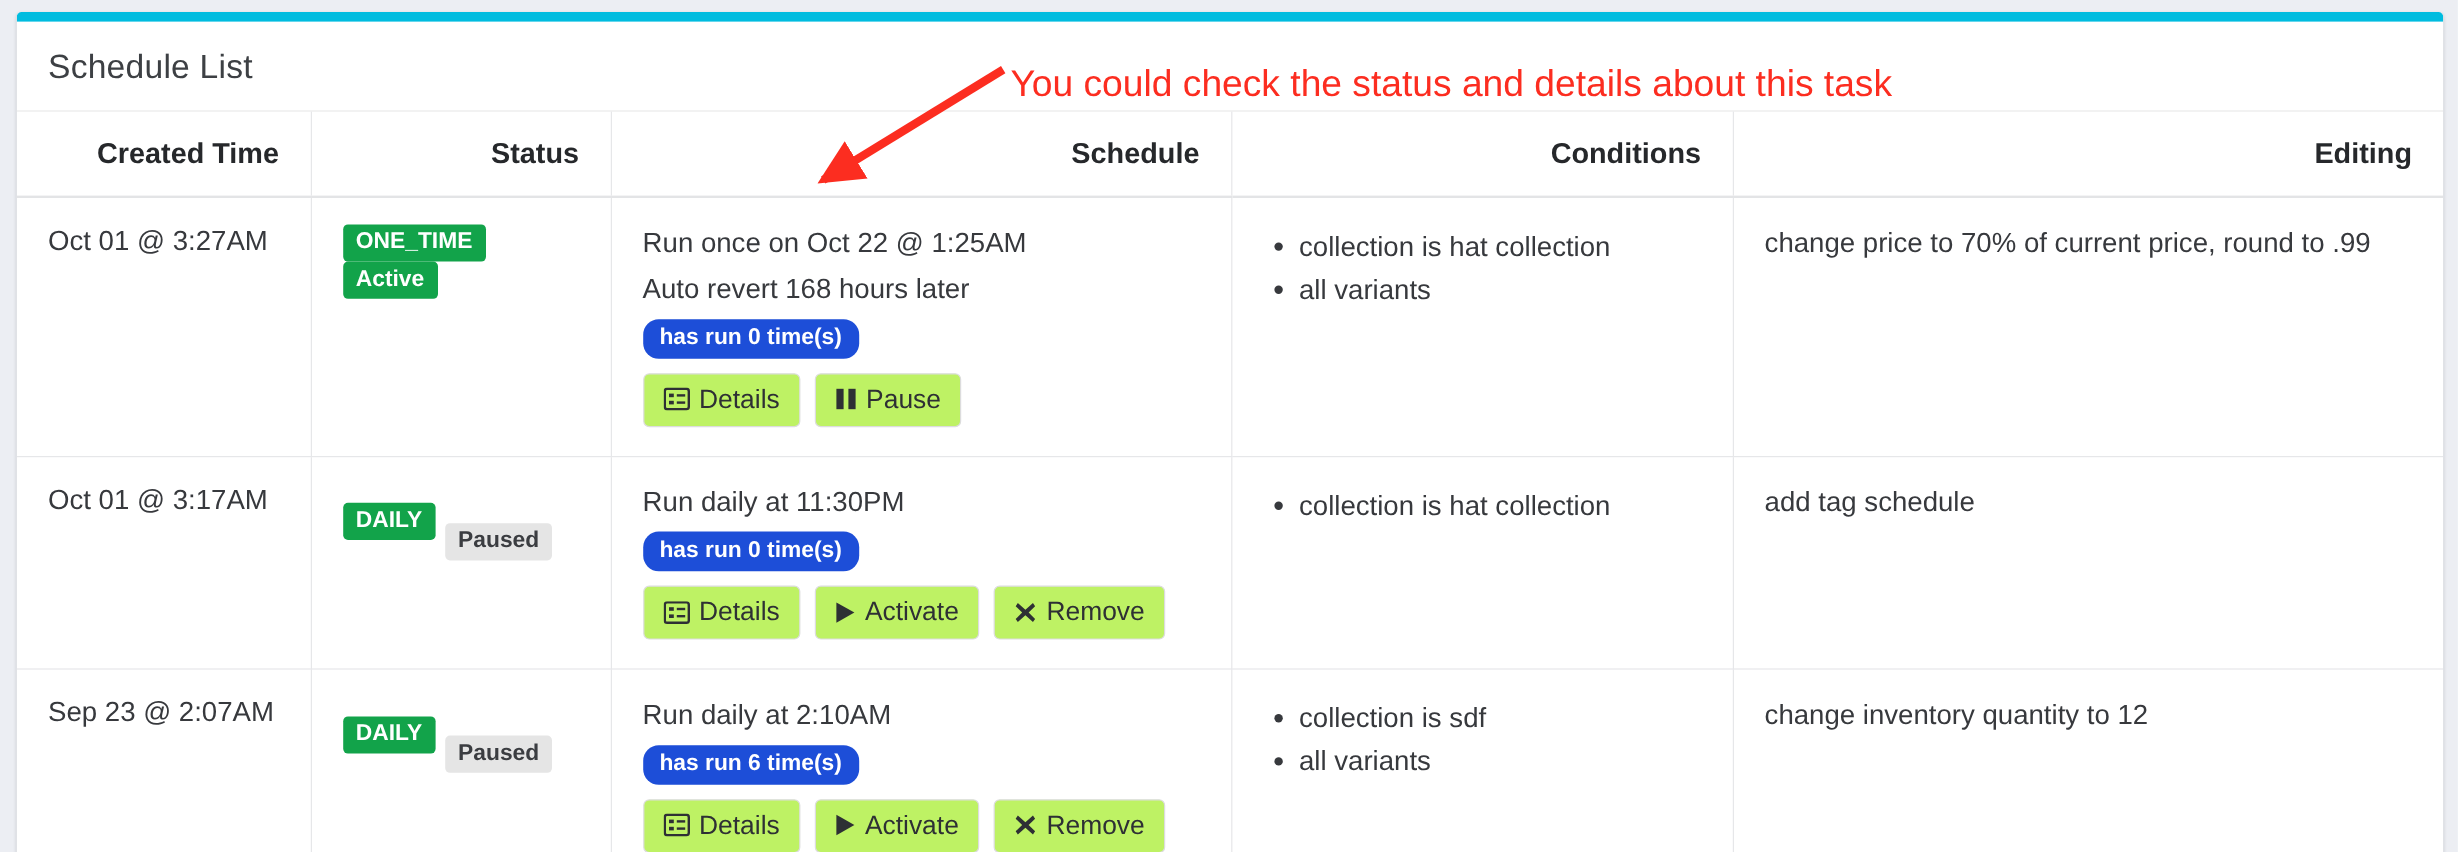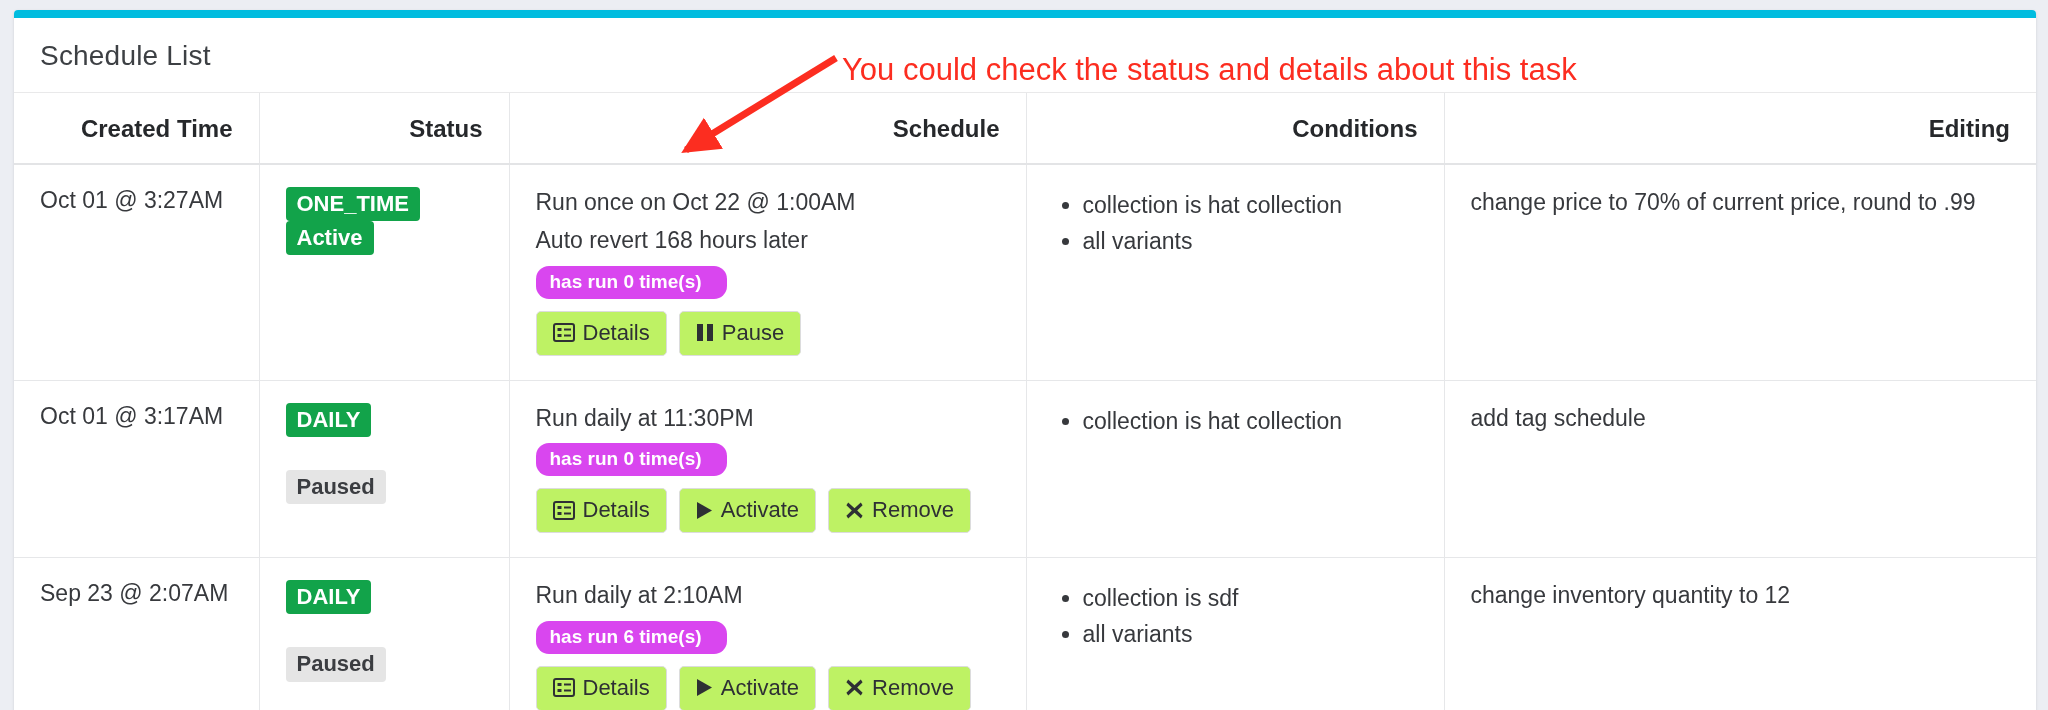--- a/index.html
+++ b/index.html
@@ -63,41 +63,41 @@
   .col-created { width: 245px; }
   .col-status  { width: 250px; }
   .col-sched   { width: 517px; }
   .col-cond    { width: 418px; }
   .col-edit    { width: auto; }
 
   .badge {
     display: inline-block;
     padding: 5px 11px 6px 11px;
     border-radius: 4px;
-    font-size: 22px;
+    font-size: 19px;
     font-weight: bold;
     line-height: 1.05;
     vertical-align: middle;
     margin-right: 8px;
     white-space: nowrap;
   }
   .badge-green { background: #12a34a; color: #ffffff; }
   .badge-gray  { background: #e5e5e5; color: #3b3d41; margin-top: 33px; }
 
   .sched-line { margin: 0 0 8px 0; line-height: 1.32; }
   .sched-line:last-of-type { margin-bottom: 10px; }
 
   .pill {
     display: inline-block;
-    background: #d946ef;
+    background: #1d4ed8;
     color: #ffffff;
     border-radius: 13px;
     font-size: 19px;
     font-weight: bold;
-    padding: 6px 25px 7px 14px;
+    padding: 6px 14px 7px 14px;
     line-height: 1.05;
     margin-top: 2px;
   }
 
   .btn-row { margin-top: 12px; display: flex; gap: 12px; flex-wrap: wrap; }
   .btn {
     display: inline-flex;
     align-items: center;
     gap: 8px;
     background: #bef264;
@@ -164,21 +164,21 @@
           <th>Schedule</th>
           <th>Conditions</th>
           <th>Editing</th>
         </tr>
       </thead>
       <tbody id="tbody">
           <tr>
             <td><span>Oct 01 @ 3:27AM</span></td>
             <td><span class="badge badge-green">ONE_TIME</span><span class="badge badge-green">Active</span></td>
             <td>
-              <div class="sched-line">Run once on Oct 22 @ 1:00AM</div>
+              <div class="sched-line">Run once on Oct 22 @ 1:25AM</div>
               <div class="sched-line">Auto revert 168 hours later</div>
               <div><span class="pill">has run 0 time(s)</span></div>
               <div class="btn-row">
                 <button class="btn">
                   <span>
                     <svg width="22" height="19" viewBox="0 0 22 19">
                       <rect x="1" y="1" width="20" height="17" rx="2" fill="none" stroke="#2e3034" stroke-width="2"></rect>
                       <rect x="4.5" y="5" width="4" height="3" fill="#2e3034"></rect>
                       <rect x="4.5" y="11" width="4" height="3" fill="#2e3034"></rect>
                       <rect x="11" y="5.5" width="7" height="2" fill="#2e3034"></rect>

